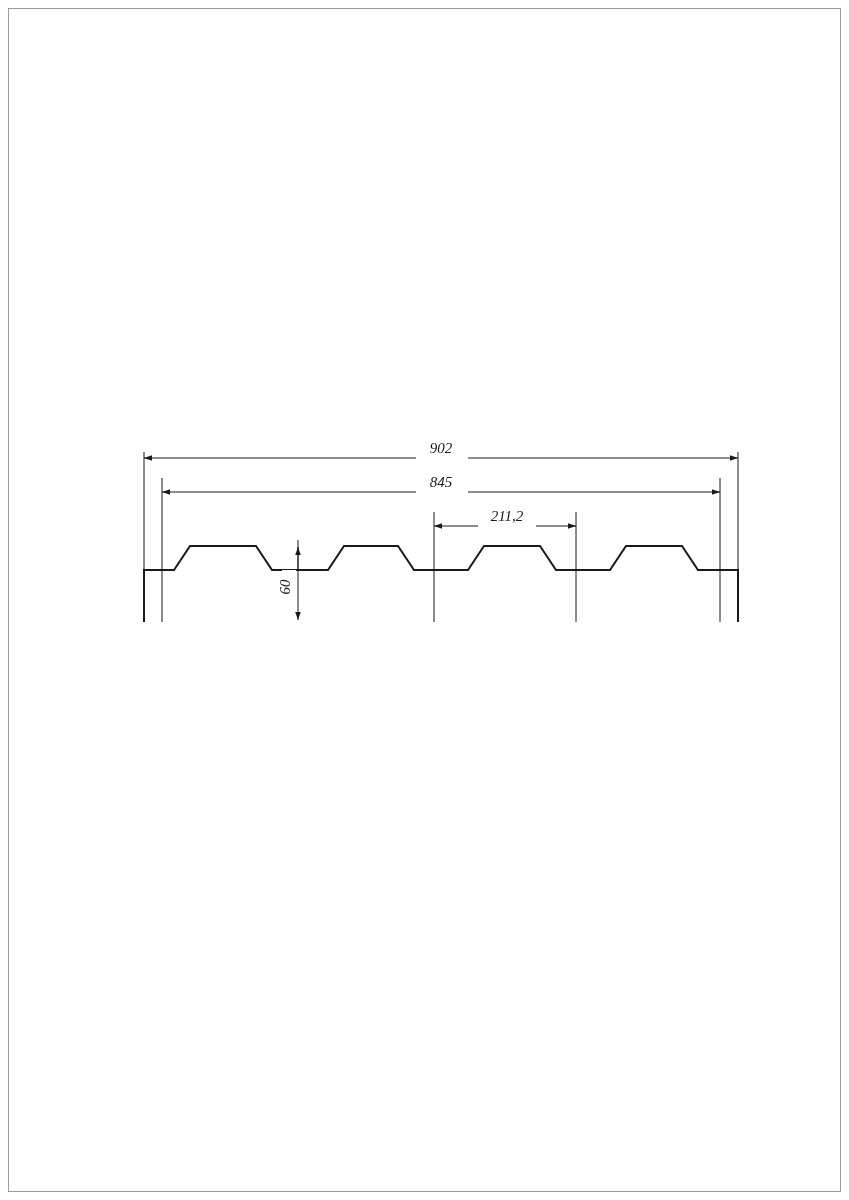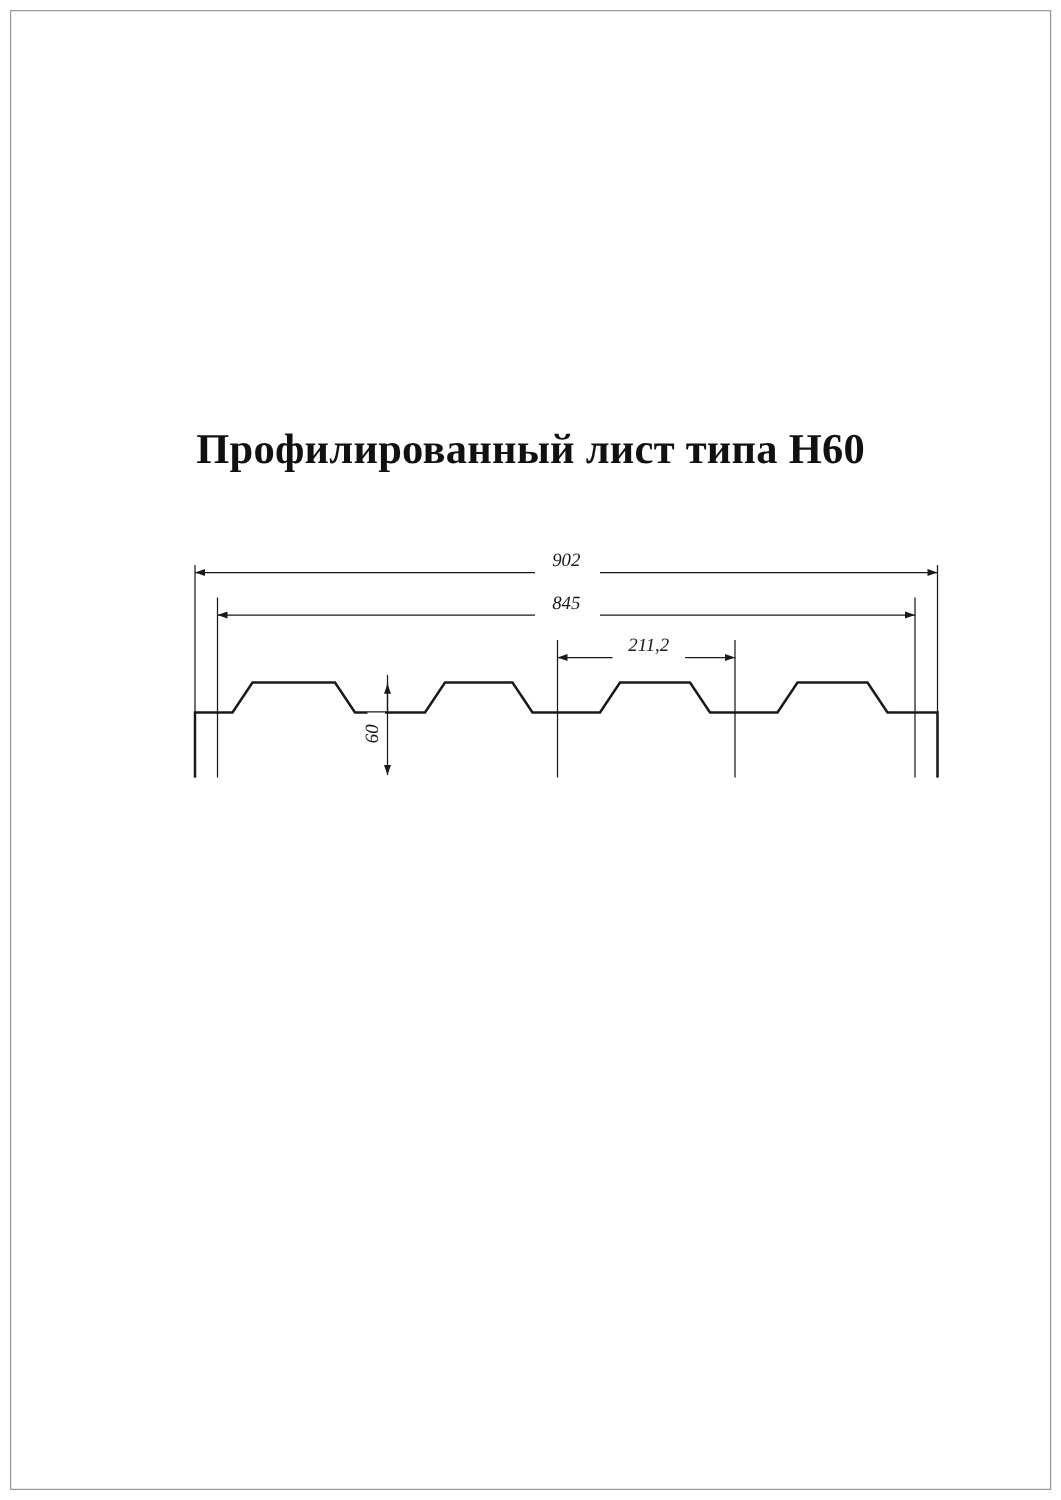--- a/index.html
+++ b/index.html
@@ -43,37 +43,36 @@
     text-align: center;
     font-family: "Liberation Serif", serif;
     font-size: 34px;
     font-weight: bold;
     letter-spacing: 0.2px;
     color: #111111;
     line-height: 1.2;
   }
   .drawing {
     position: absolute;
-    left: 128px;
+    left: 116px;
     top: 430px;
     width: 640px;
     height: 250px;
   }
   .drawing svg {
     display: block;
   }
 </style>
 </head>
 <body>
 
 <div class="page">
 
   <div class="page-border"></div>
 
-  <div class="title">Профилированный лист типа Н60</div>
 
   <div class="drawing">
     <svg width="640" height="250" viewBox="0 0 640 250" xmlns="http://www.w3.org/2000/svg">
 
       <g stroke="#1a1a1a" stroke-width="1" fill="none">
 
         <line x1="28" y1="22" x2="28" y2="192"></line>
 
         <line x1="622" y1="22" x2="622" y2="192"></line>
 

